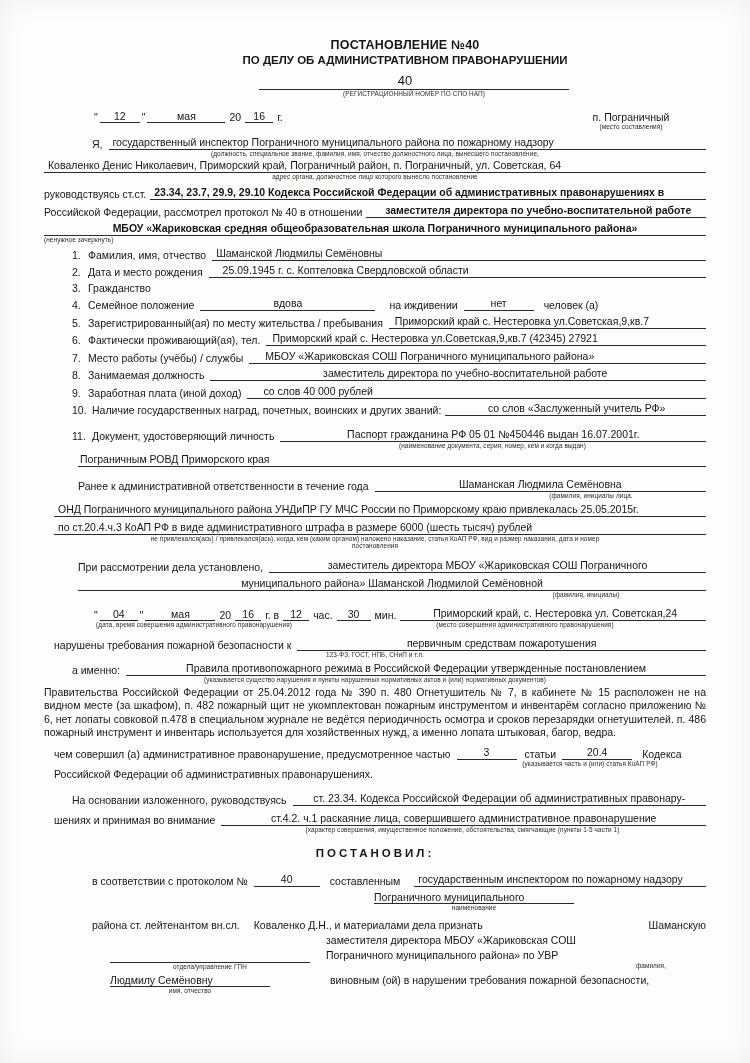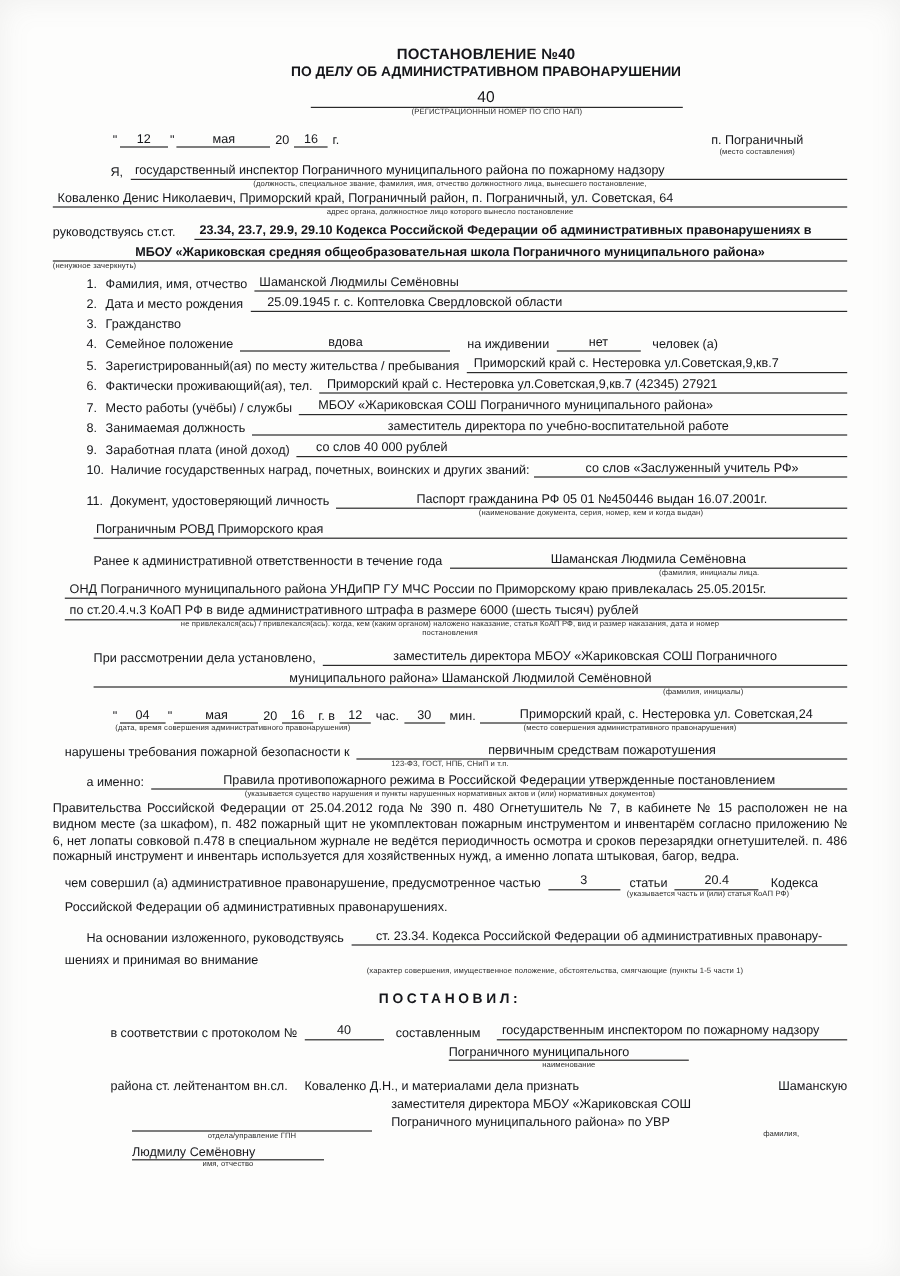--- a/index.html
+++ b/index.html
@@ -135,22 +135,28 @@
   <div class="caption">(должность, специальное звание, фамилия, имя, отчество должностного лица, вынесшего постановление,</div>
   <div class="row mt2">
     <span class="fill left">
         <span class="val" style="text-align:left">Коваленко Денис Николаевич, Приморский край, Пограничный район, п. Пограничный, ул. Советская, 64</span>
       </span>
   </div>
   <div class="caption">адрес органа, должностное лицо которого вынесло постановление</div>
 
   <div class="row mt6">
     <span class="lbl">руководствуясь  ст.ст.</span>
-    <span class="fill left" style="margin-left:16px">
+    <span class="fill left" style="margin-left:4px">
         <span class="val bold" style="text-align:left">23.34, 23.7, 29.9, 29.10 Кодекса Российской Федерации об административных правонарушениях в</span>
+      </span>
+  </div>
+  <div class="row mt4">
+    <span class="lbl">Российской Федерации, рассмотрел протокол № 40 в отношении</span>
+    <span class="fill left" style="margin-left:4px">
+        <span class="val bold" style="text-align:center">заместителя директора по учебно-воспитательной  работе</span>
       </span>
   </div>
   <div class="row mt4">
     <span class="fill">
         <span class="val bold">МБОУ «Жариковская средняя общеобразовательная школа Пограничного муниципального района»</span>
       </span>
   </div>
   <div class="caption" style="text-align:left">(ненужное зачеркнуть)</div>
 
   <div class="numlist">
@@ -353,20 +359,23 @@
   <div style="padding-left:10px;margin-top:1px">Российской Федерации об административных правонарушениях.</div>
 
   <div class="row" style="margin-top:12px;padding-left:28px">
     <span class="lbl">На основании изложенного, руководствуясь</span>
     <span class="fill" style="margin-left:6px">
         <span class="val">ст. 23.34. Кодекса Российской Федерации об административных правонару-</span>
       </span>
   </div>
   <div class="row mt6" style="padding-left:10px">
     <span class="lbl">шениях и принимая во внимание</span>
+    <span class="fill" style="margin-left:6px">
+        <span class="val">ст.4.2. ч.1 раскаяние лица, совершившего административное правонарушение</span>
+      </span>
   </div>
   <div style="display:flex">
     <div style="width:175px"></div>
     <div class="caption" style="flex:1;text-align:center">(характер совершения, имущественное положение, обстоятельства, смягчающие (пункты 1-5 части 1)</div>
   </div>
 
   <div class="postanovil">ПОСТАНОВИЛ:</div>
 
   <div class="row" style="margin-top:14px;padding-left:48px">
     <span class="lbl">в соответствии с протоколом №</span>
@@ -403,20 +412,21 @@
   <div style="display:flex;margin-top:1px">
     <div style="width:66px"></div>
     <div class="caption" style="width:200px;text-align:center;border-top:1px solid #2a2a2a">отдела/управление ГПН</div>
     <div style="flex:1"></div>
     <div class="caption" style="width:110px;text-align:center">фамилия,</div>
   </div>
 
   <div style="display:flex;margin-top:4px">
     <div style="width:66px"></div>
     <div style="width:220px;text-align:left">Людмилу Семёновну</div>
+    <div style="flex:1">виновным (ой) в нарушении требования  пожарной  безопасности,</div>
   </div>
   <div style="display:flex">
     <div style="width:66px"></div>
     <div class="caption" style="width:160px;text-align:center;border-top:1px solid #2a2a2a">имя, отчество</div>
   </div>
 
   <div class="scanedge"></div>
 </div>
 
 </body></html>

